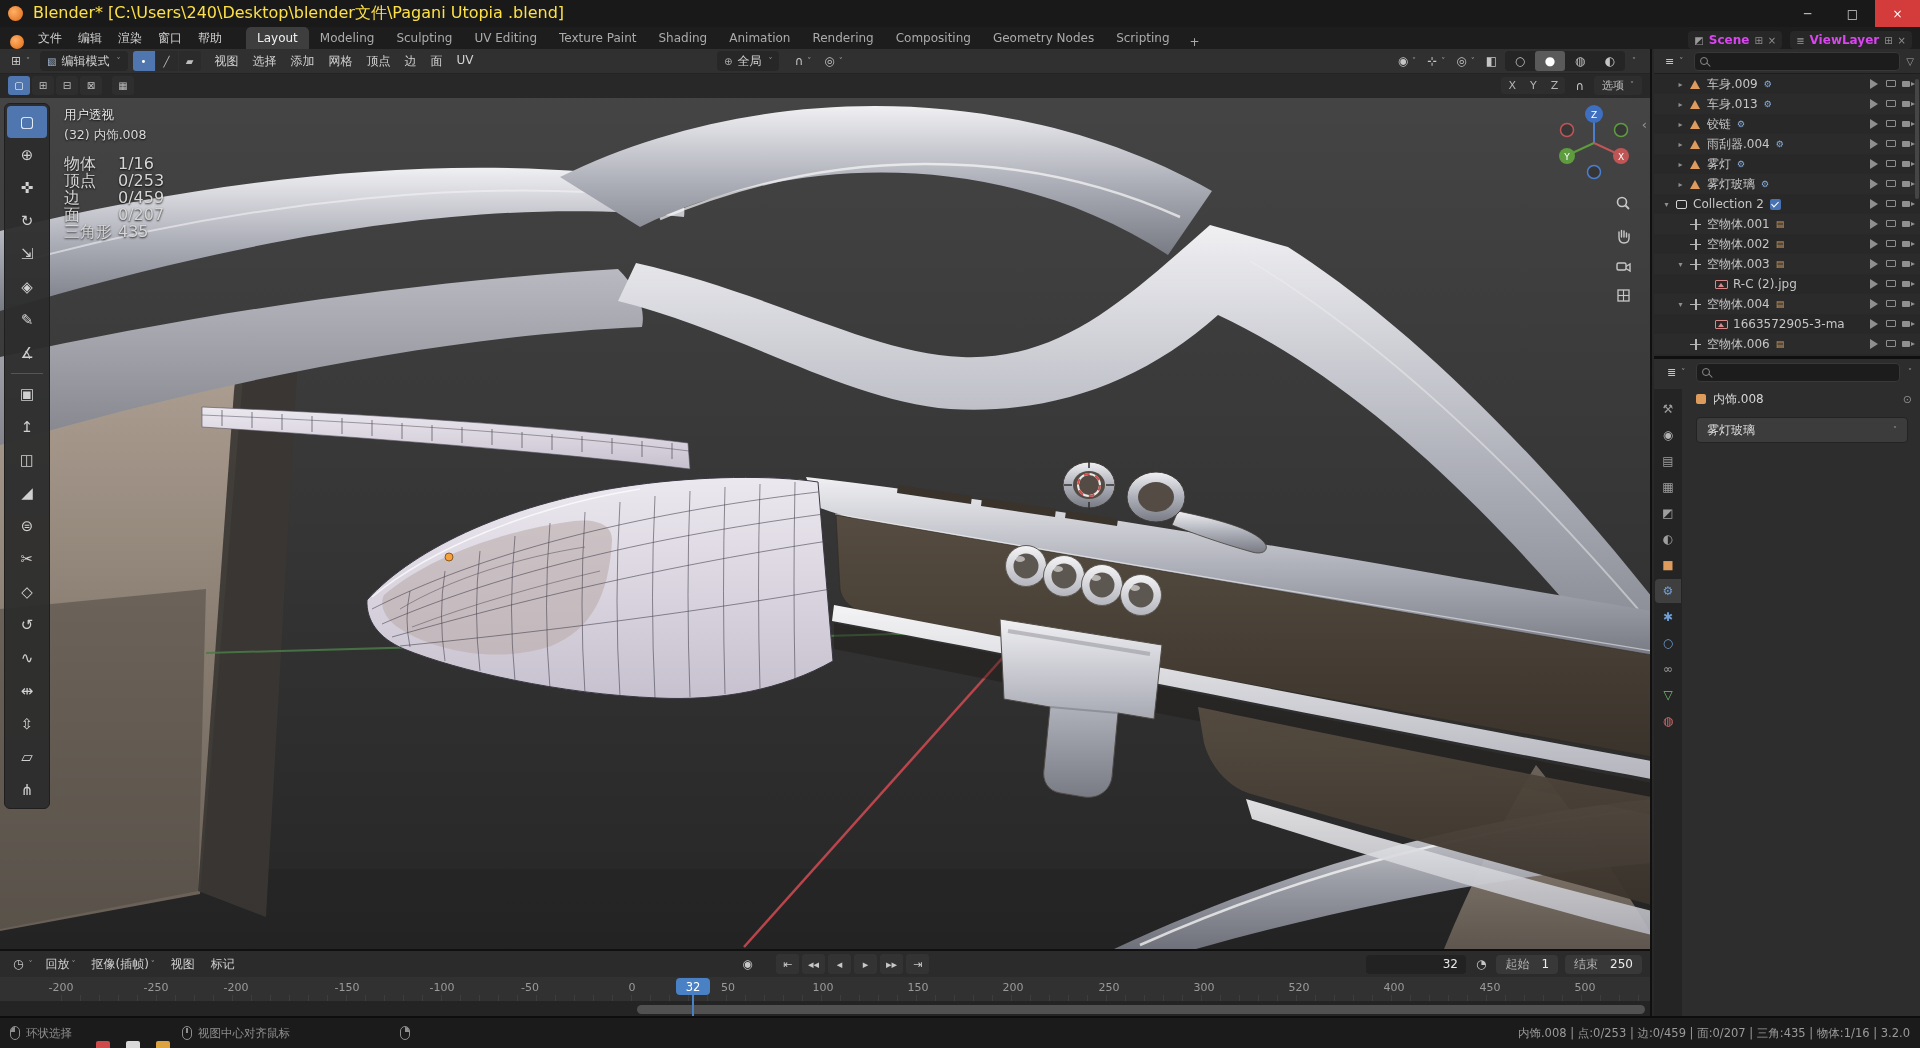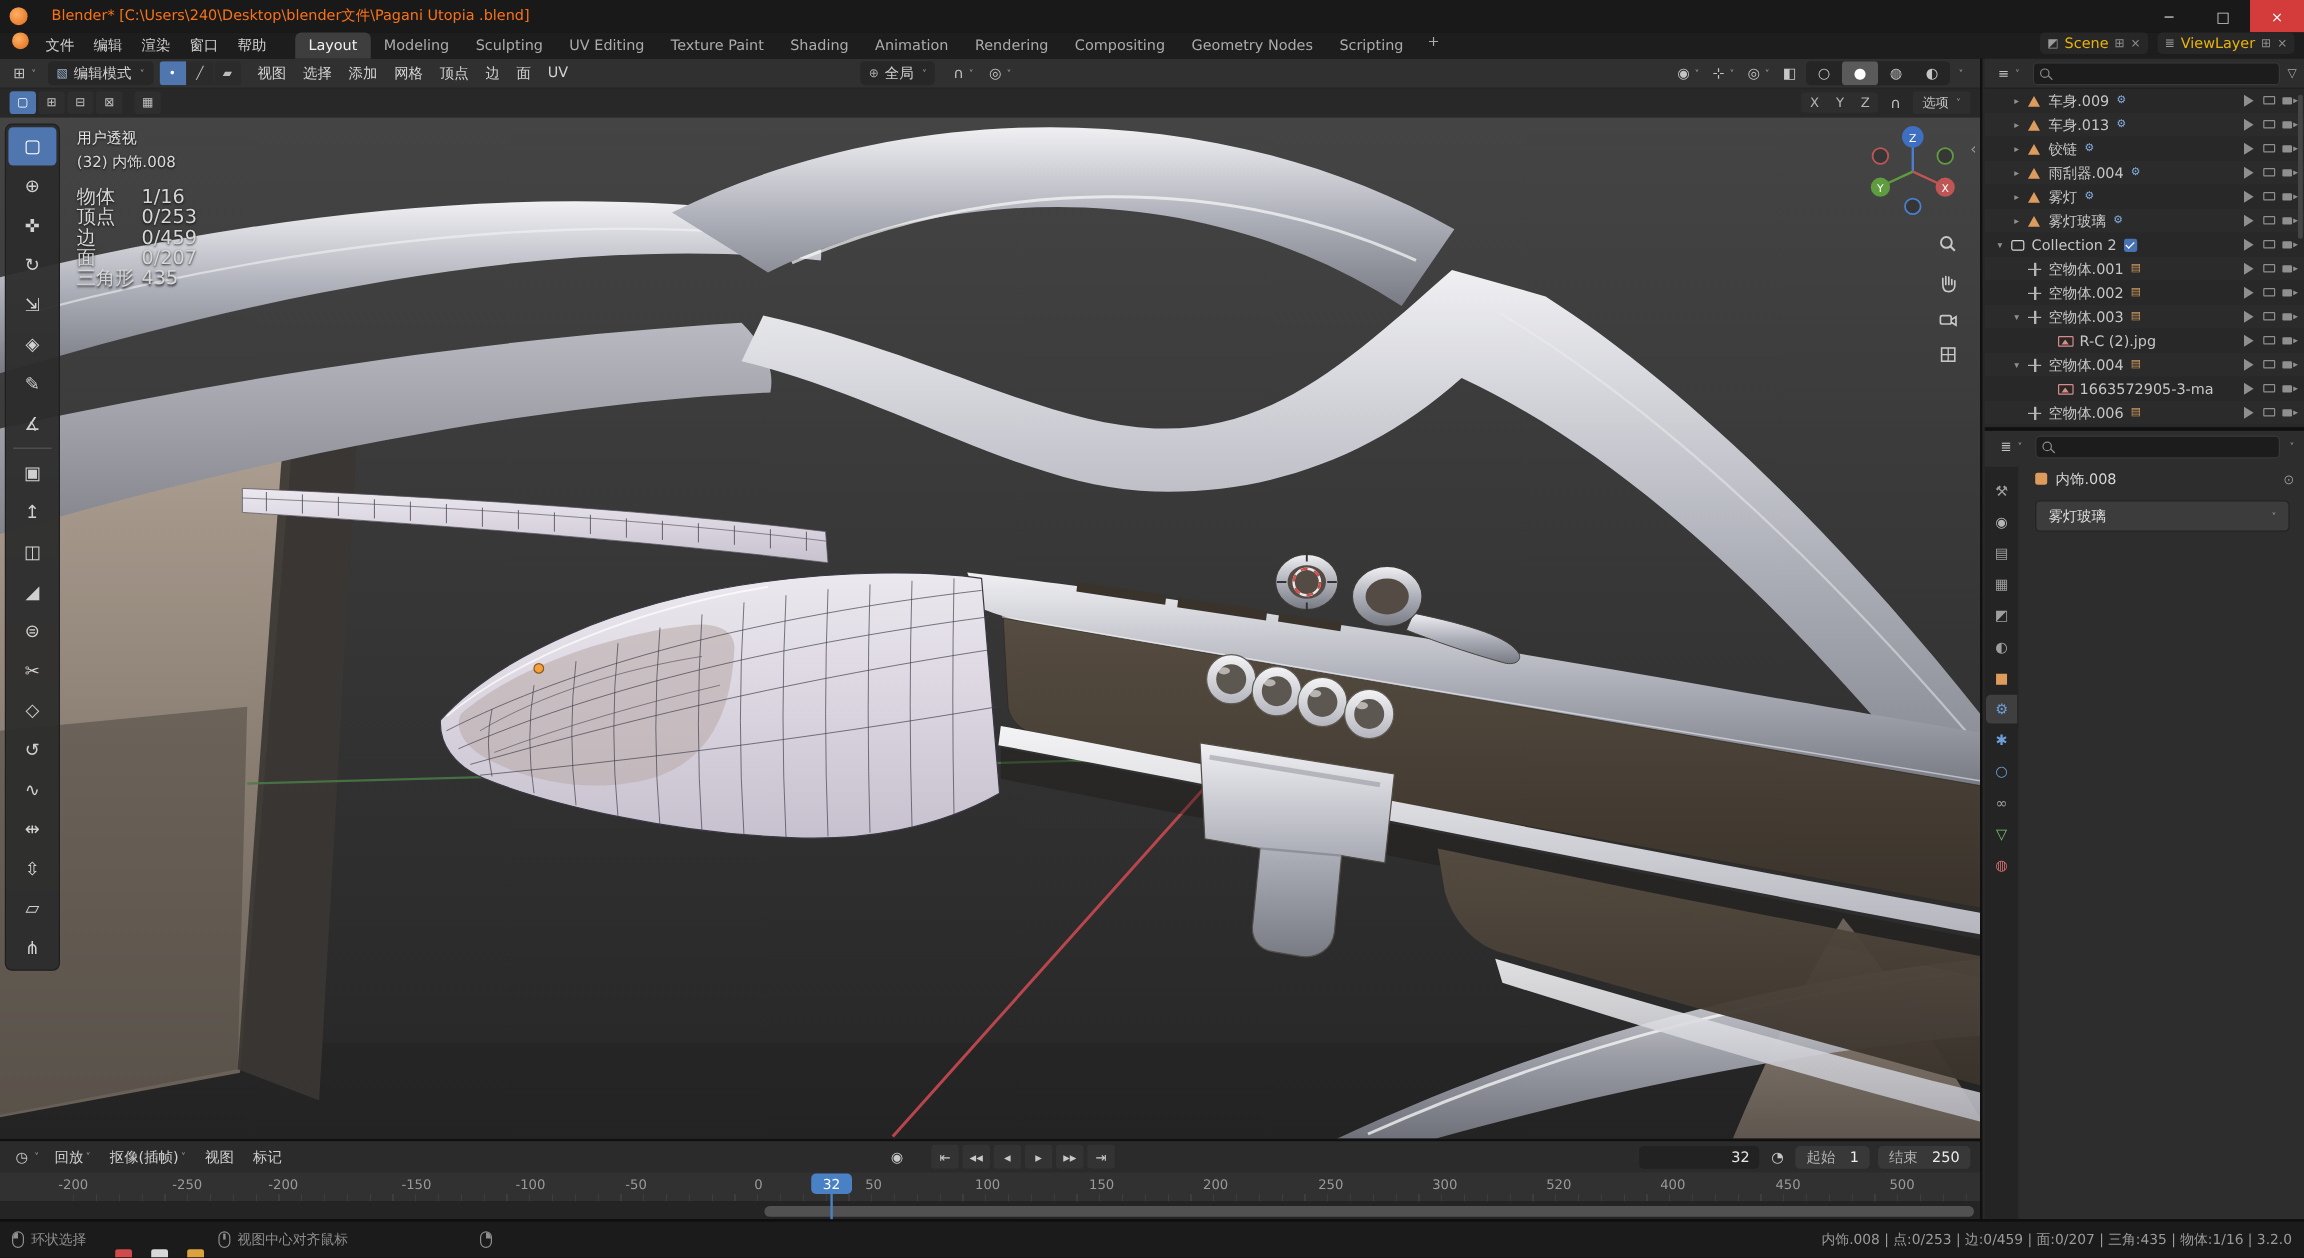--- a/index.html
+++ b/index.html
@@ -2,36 +2,36 @@
 <html><head>
 <meta charset="utf-8">
 <style>
   html,body{margin:0;padding:0;background:#111;}
   body{width:1920px;height:1048px;position:relative;overflow:hidden;
        font-family:"DejaVu Sans","Liberation Sans",sans-serif;-webkit-user-select:none;user-select:none;}
   
   .titlebar{position:absolute;top:0;left:0;right:0;height:27px;background:#191919;display:flex;align-items:center;}
   .logo{width:15px;height:15px;border-radius:50%;background:radial-gradient(circle at 38% 38%,#ffb066,#e87e2d 70%);flex:none;}
   .titlebar .logo{margin-left:8px;}
-  .tb-title{font-size:12px;color:#f97316;margin-left:20px;white-space:nowrap;}
+  .tb-title{font-size:16px;color:#fde047;margin-left:10px;white-space:nowrap;}
   .win-btns{margin-left:auto;display:flex;height:100%;}
   .win-btn{width:45px;display:flex;align-items:center;justify-content:center;color:#cfcfcf;font-size:12px;}
   .win-close{background:#d43b3b;color:#fff;}
   
-  .topbar{position:absolute;top:27px;height:22px;left:0;right:0;background:#1d1d1d;display:flex;align-items:flex-start;font-size:12px;color:#cfcfcf;}
+  .topbar{position:absolute;top:27px;height:22px;left:0;right:0;background:#1d1d1d;display:flex;align-items:flex-end;font-size:12px;color:#cfcfcf;}
   .topbar .logo{margin:0 6px 0 10px;width:14px;height:14px;}
   .menu-item{padding:0 8px;height:100%;display:flex;align-items:center;white-space:nowrap;}
   .ws-tabs{display:flex;margin-left:16px;height:100%;}
   .ws{padding:0 11px;display:flex;align-items:center;color:#ababab;white-space:nowrap;}
   .ws.active{background:#3e3e3e;color:#f0f0f0;border-radius:5px 5px 0 0;}
   .ws-add{padding:0 9px;display:flex;align-items:center;color:#ababab;}
   .top-right{margin-left:auto;display:flex;align-items:center;gap:8px;margin-right:8px;}
   .pill{display:flex;align-items:center;background:#272727;border-radius:4px;height:18px;padding:0 6px;gap:5px;}
   .picon{color:#9a9a9a;font-size:10px;}
-  .plabel{color:#eab308;}
+  .plabel{color:#d946ef;font-weight:bold;}
   .pbtn{color:#8f8f8f;font-size:10px;}
   .crt{font-size:8px;color:#999;margin-left:2px;}
   
   .viewport{position:absolute;top:49px;left:0;width:1650px;height:900px;overflow:hidden;background:#333;}
   .scene-svg{position:absolute;inset:0;z-index:0;}
   .vp-header{position:absolute;z-index:5;top:0;left:0;right:0;height:24px;background:#303030;display:flex;align-items:center;font-size:12px;color:#d2d2d2;border-bottom:1px solid #242424;padding:0 6px;}
   .hdr-btn{display:flex;align-items:center;gap:3px;padding:0 5px;height:20px;border-radius:4px;color:#c5c5c5;}
   .mode-pill{background:#272727;display:flex;gap:5px;padding:0 7px;height:20px;border-radius:4px;margin:0 5px;align-items:center;}
   .selmode{display:flex;gap:1px;margin-right:7px;border-radius:3px;overflow:hidden;}
   .sm{width:22px;height:20px;display:flex;align-items:center;justify-content:center;background:#2b2b2b;color:#bdbdbd;font-size:10px;}

